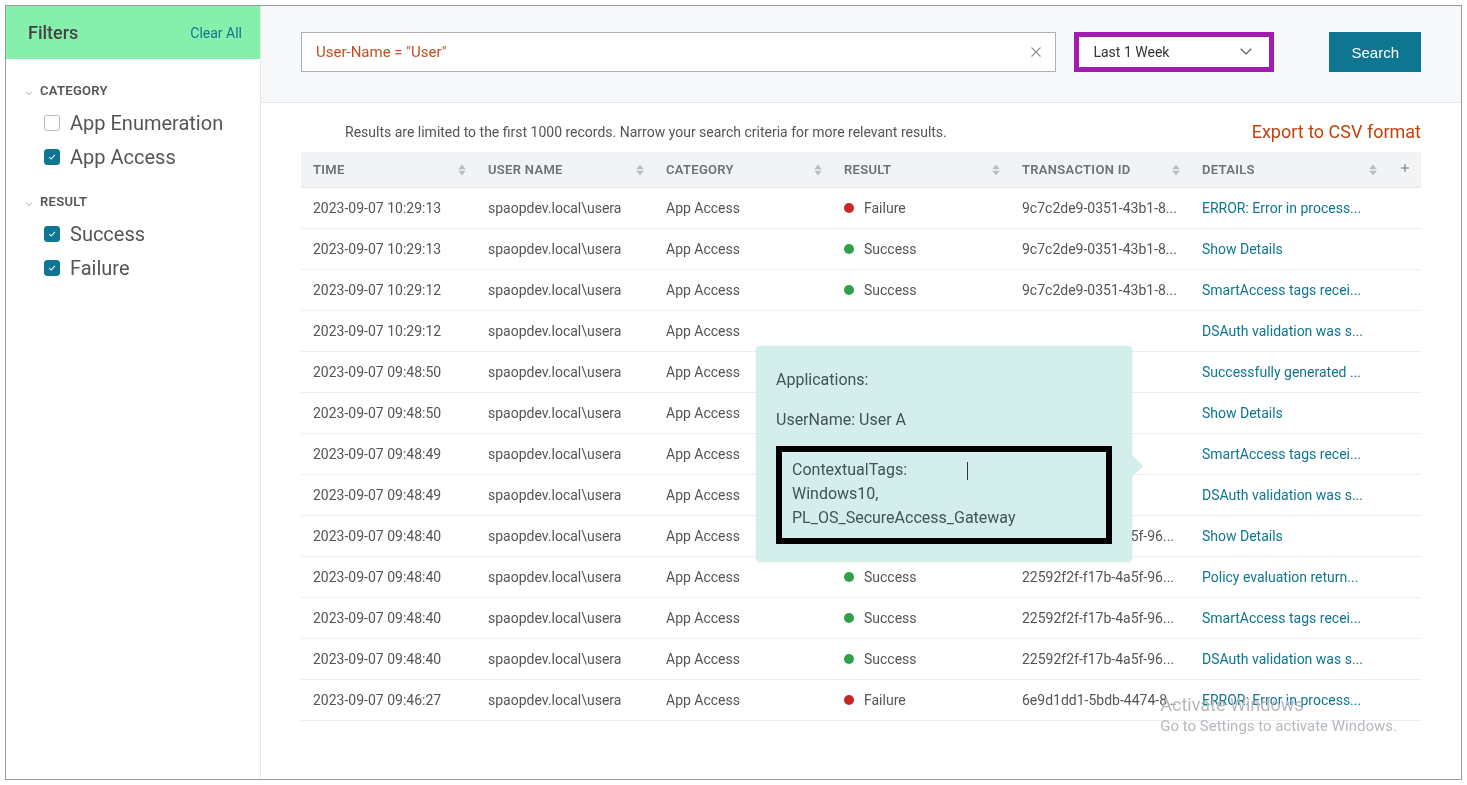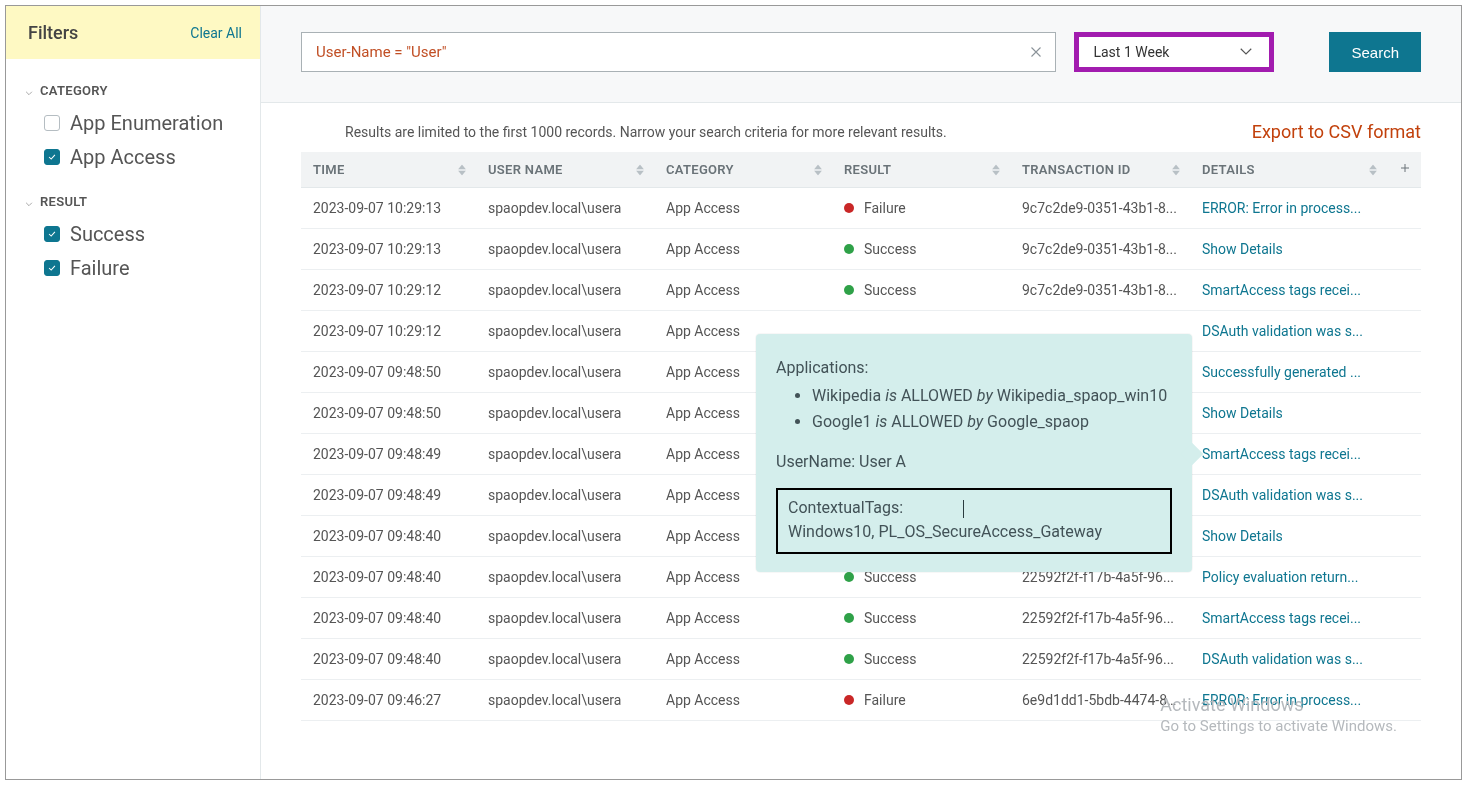--- a/index.html
+++ b/index.html
@@ -14,21 +14,21 @@
     border: 1px solid #999;
     margin: 5px;
     height: 775px;
     overflow: hidden;
     position: relative;
   }
   
   .sidebar {
     width: 255px;
     border-right: 1px solid #e3e8ea;
-    background: #fef9c3;
+    background: #86efac;
     display: flex;
     flex-direction: column;
   }
   .sidebar-header {
     display: flex;
     justify-content: space-between;
     align-items: center;
     padding: 16px 18px 16px 22px;
   }
   .sidebar-header h2 {
@@ -86,35 +86,35 @@
   th.add-col .plus svg { width: 12px; height: 12px; stroke: #6a7378; stroke-width: 2; }
   tbody td { padding: 12px 12px; border-bottom: 1px solid #eceff1; color: #555; font-size: 14px; white-space: nowrap; overflow: hidden; text-overflow: ellipsis; }
   tbody tr:first-child td { border-top: 1px solid #eceff1; }
   .result-cell { display: flex; align-items: center; gap: 10px; }
   .dot { width: 10px; height: 10px; border-radius: 50%; flex: 0 0 auto; }
   .dot.success { background: #2fa148; }
   .dot.failure { background: #c92727; }
   td.details a { color: #0e7690; cursor: pointer; display: block; overflow: hidden; text-overflow: ellipsis; }
   
   .tooltip {
-    position: absolute; left: 750px; top: 328px; width: 436px;
+    position: absolute; left: 750px; top: 340px; width: 376px;
     background: #d4eeec; border-radius: 4px; padding: 22px 20px 18px 20px;
     color: #425257; font-size: 16px; line-height: 1.5;
     box-shadow: 0 0 0 1px rgba(0,0,0,0.03);
   }
   .tooltip::after {
     content: ""; position: absolute; right: -8px; top: 112px;
     width: 16px; height: 16px; background: #d4eeec; transform: rotate(45deg);
   }
   .tooltip ul { list-style: disc; padding-left: 36px; margin-top: 4px; }
   .tooltip li { margin: 2px 0; }
   .tooltip li em { font-style: italic; }
   .tooltip .uname { margin-top: 16px; }
   .tooltip .ctx {
-    margin-top: 14px; border: 2px solid #000000; padding: 6px 10px 8px 10px;
+    margin-top: 14px; border: 6px solid #000000; padding: 6px 10px 8px 10px;
     position: relative;
   }
   .tooltip .ctx .cursor { display:inline-block; width: 1px; height: 18px; background: #2a3b3f; vertical-align: middle; margin-left: 60px; }
   .watermark {
     position: absolute; right: 64px; bottom: 44px; color: #b5b9bd; font-size: 18px;
     pointer-events: none;
   }
   .watermark .sub { font-size: 15px; display: block; margin-top: 2px; }
 </style>
 </head>
@@ -451,24 +451,20 @@
               </td>
               <td></td>
             </tr>
           </tbody>
       </table>
     </div>
   </section>
 
   <div class="tooltip">
     <div>Applications:</div>
-    <ul id="tooltip-apps">
-        <li><span>Wikipedia </span><em>is</em><span> ALLOWED </span><em>by</em><span> Wikipedia_spaop_win10</span></li>
-        <li><span>Google1 </span><em>is</em><span> ALLOWED </span><em>by</em><span> Google_spaop</span></li>
-      </ul>
     <div class="uname">
       <span>UserName:</span>
       <span>User A</span>
     </div>
     <div class="ctx">
       <div><span>ContextualTags:</span><span class="cursor"></span></div>
       <div>Windows10, PL_OS_SecureAccess_Gateway</div>
     </div>
   </div>
 

